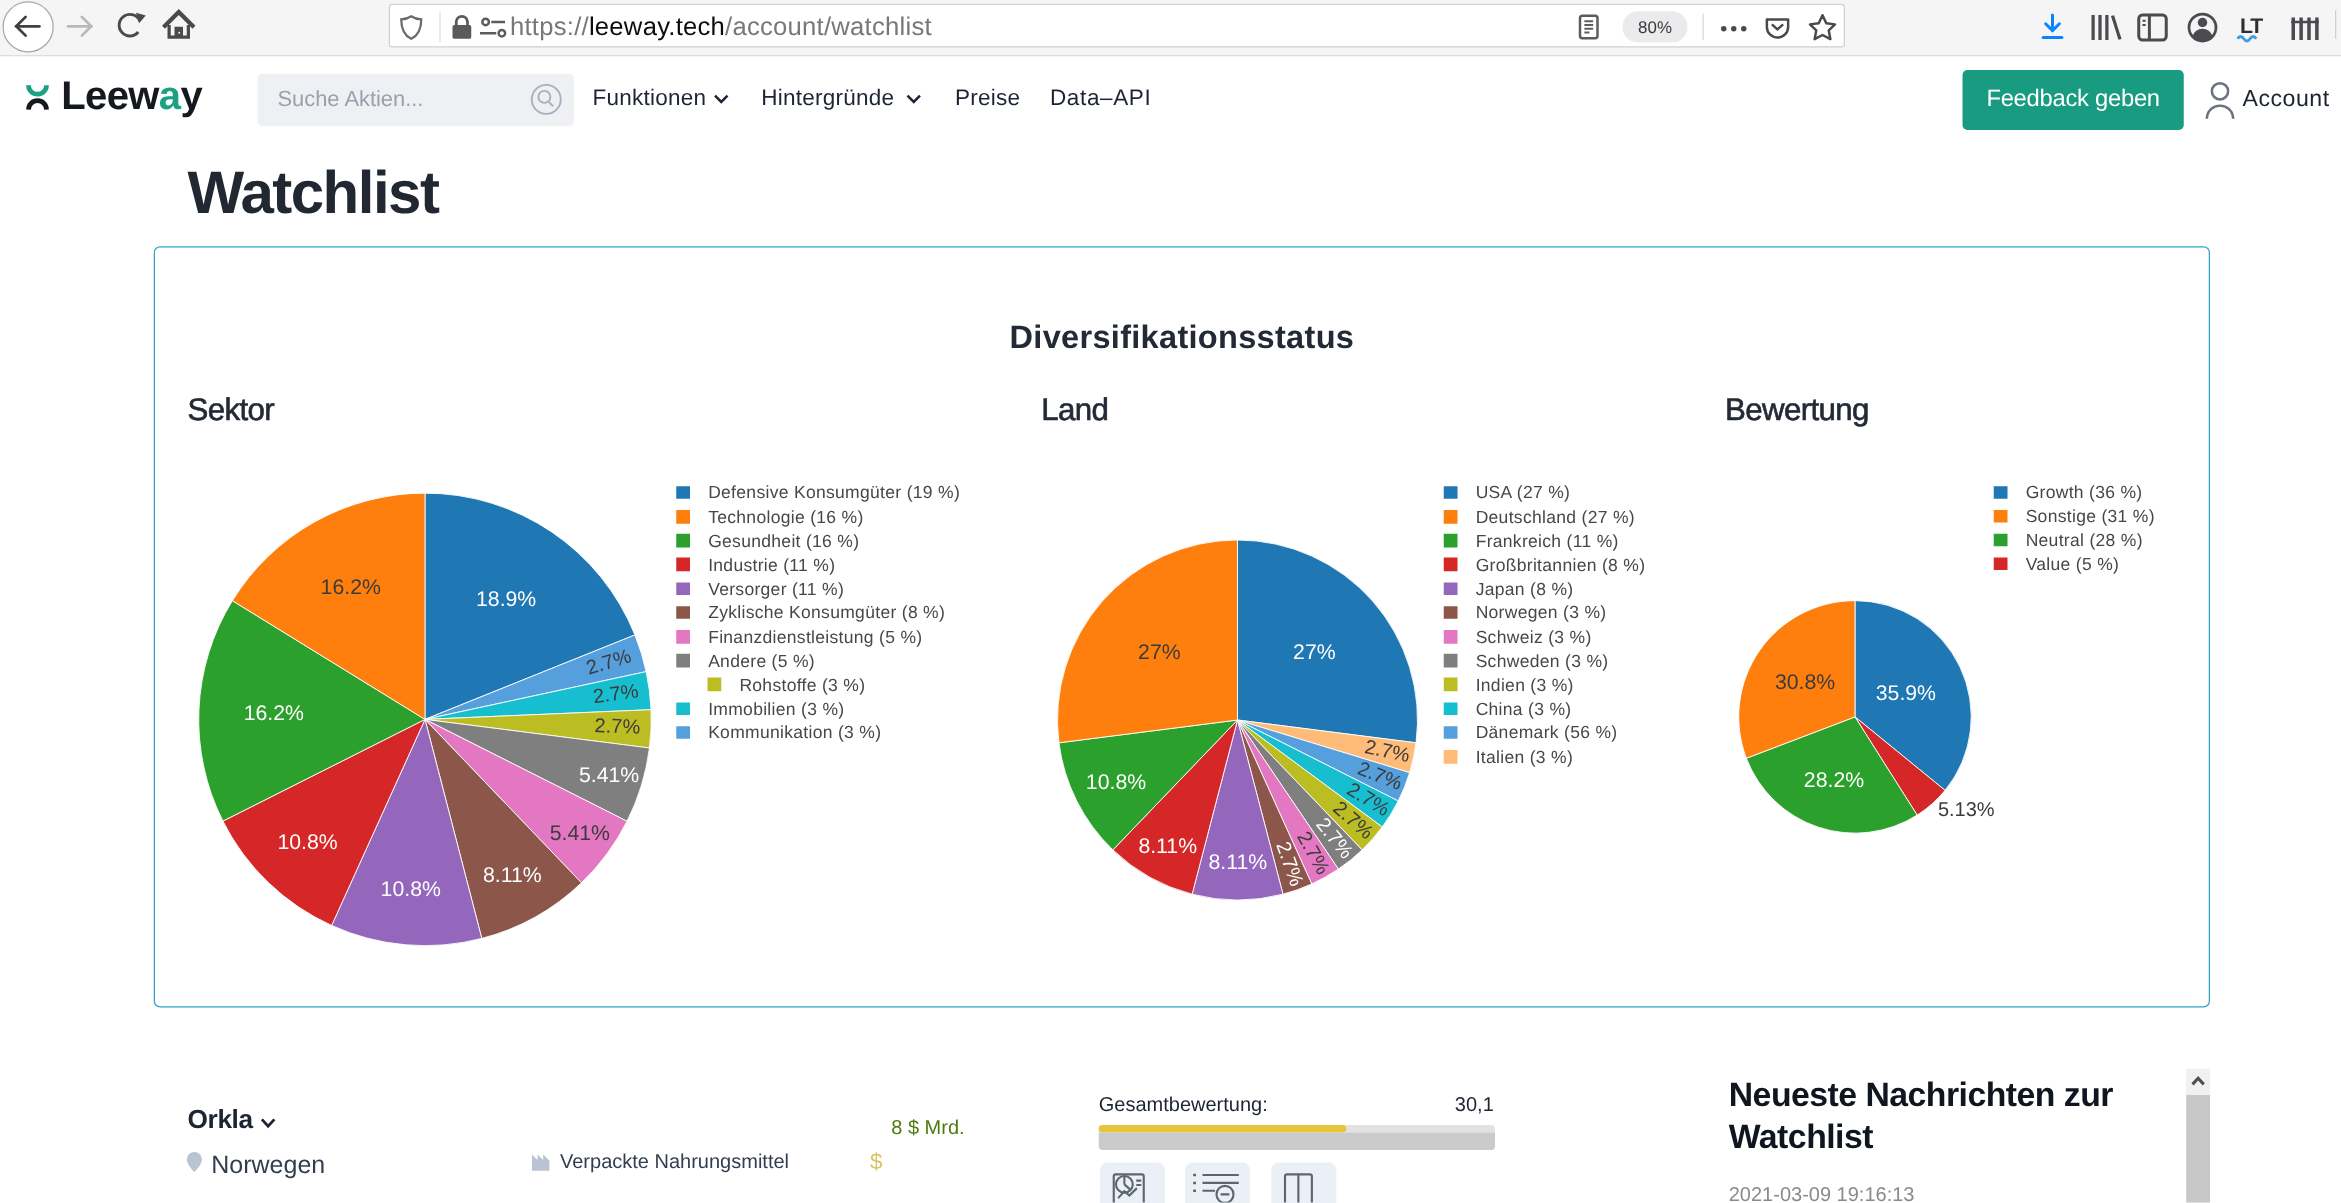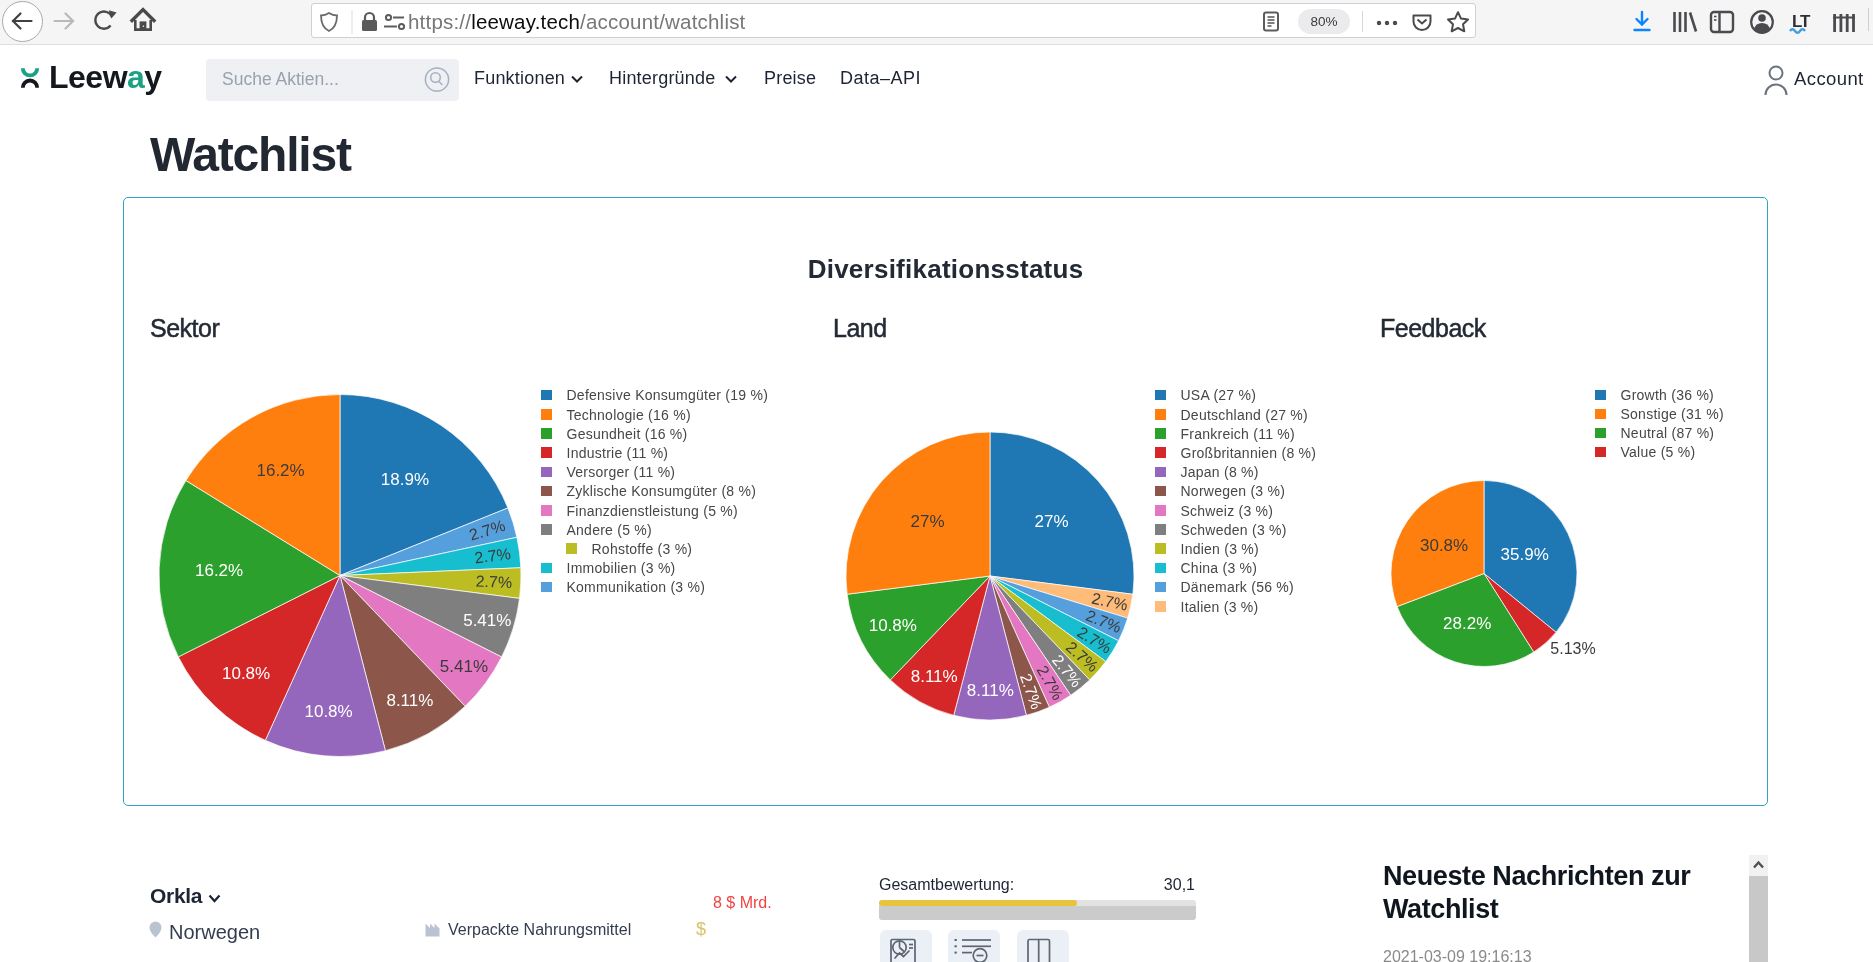--- a/index.html
+++ b/index.html
@@ -154,33 +154,34 @@
 <div class="nav" style="left:474px">Funktionen</div>
 <svg class="abs" style="left:570px;top:28px" width="14" height="10" viewBox="0 0 14 10">
       <path d="M2 2.5 L7 7.5 L12 2.5" fill="none" stroke="#1d2433" stroke-width="2"></path>
     </svg>
 <div class="nav" style="left:609px">Hintergründe</div>
 <svg class="abs" style="left:724px;top:28px" width="14" height="10" viewBox="0 0 14 10">
       <path d="M2 2.5 L7 7.5 L12 2.5" fill="none" stroke="#1d2433" stroke-width="2"></path>
     </svg>
 <div class="nav" style="left:764px">Preise</div>
 <div class="nav" style="left:840px;letter-spacing:0.5px">Data–API</div>
+<div id="fb">Feedback geben</div>
 <svg class="abs" style="left:1764px;top:18px" width="24" height="32" viewBox="0 0 24 32">
   <circle cx="12" cy="9" r="6.5" fill="none" stroke="#6b7280" stroke-width="2"></circle>
   <path d="M1.5 31 a10.5 10.5 0 0 1 21 0" fill="none" stroke="#6b7280" stroke-width="2"></path>
 </svg>
 <div id="acct">Account</div>
 </div>
 
 <div id="h1">Watchlist</div>
 <div id="box"></div>
 <div id="divtitle">Diversifikationsstatus</div>
 <div class="sect" style="left:150px">Sektor</div>
 <div class="sect" style="left:833px">Land</div>
-<div class="sect" style="left:1380px">Feedback</div>
+<div class="sect" style="left:1380px">Bewertung</div>
 
 <svg class="abs" style="left:0;top:0" width="1873" height="962" viewBox="0 0 1873 962" font-family="Liberation Sans, sans-serif">
 <path d="M340.0,575.5 L340.00,394.50 A181,181 0 0 1 507.92,507.95 Z" fill="#1f77b4" stroke="#fff" stroke-width="0.7"></path>
 <path d="M340.0,575.5 L507.92,507.95 A181,181 0 0 1 516.92,537.29 Z" fill="#569fdd" stroke="#fff" stroke-width="0.7"></path>
 <path d="M340.0,575.5 L516.92,537.29 A181,181 0 0 1 520.83,567.74 Z" fill="#17becf" stroke="#fff" stroke-width="0.7"></path>
 <path d="M340.0,575.5 L520.83,567.74 A181,181 0 0 1 519.55,598.40 Z" fill="#bcbd22" stroke="#fff" stroke-width="0.7"></path>
 <path d="M340.0,575.5 L519.55,598.40 A181,181 0 0 1 501.62,656.99 Z" fill="#7f7f7f" stroke="#fff" stroke-width="0.7"></path>
 <path d="M340.0,575.5 L501.62,656.99 A181,181 0 0 1 465.17,706.24 Z" fill="#e377c2" stroke="#fff" stroke-width="0.7"></path>
 <path d="M340.0,575.5 L465.17,706.24 A181,181 0 0 1 385.43,750.71 Z" fill="#8c564b" stroke="#fff" stroke-width="0.7"></path>
 <path d="M340.0,575.5 L385.43,750.71 A181,181 0 0 1 265.31,740.37 Z" fill="#9467bd" stroke="#fff" stroke-width="0.7"></path>
@@ -250,37 +251,37 @@
 <div class="lrow" style="left:1155px;top:462.1px"><span class="sq" style="background:#9467bd"></span><span class="lt">Japan (8 %)</span></div>
 <div class="lrow" style="left:1155px;top:481.3px"><span class="sq" style="background:#8c564b"></span><span class="lt">Norwegen (3 %)</span></div>
 <div class="lrow" style="left:1155px;top:500.5px"><span class="sq" style="background:#e377c2"></span><span class="lt">Schweiz (3 %)</span></div>
 <div class="lrow" style="left:1155px;top:519.7px"><span class="sq" style="background:#7f7f7f"></span><span class="lt">Schweden (3 %)</span></div>
 <div class="lrow" style="left:1155px;top:538.9px"><span class="sq" style="background:#bcbd22"></span><span class="lt">Indien (3 %)</span></div>
 <div class="lrow" style="left:1155px;top:558.1px"><span class="sq" style="background:#17becf"></span><span class="lt">China (3 %)</span></div>
 <div class="lrow" style="left:1155px;top:577.3px"><span class="sq" style="background:#569fdd"></span><span class="lt">Dänemark (56 %)</span></div>
 <div class="lrow" style="left:1155px;top:596.5px"><span class="sq" style="background:#ffbb78"></span><span class="lt">Italien (3 %)</span></div>
 <div class="lrow" style="left:1595px;top:385.3px"><span class="sq" style="background:#1f77b4"></span><span class="lt">Growth (36 %)</span></div>
 <div class="lrow" style="left:1595px;top:404.2px"><span class="sq" style="background:#ff7f0e"></span><span class="lt">Sonstige (31 %)</span></div>
-<div class="lrow" style="left:1595px;top:423.1px"><span class="sq" style="background:#2ca02c"></span><span class="lt">Neutral (87 %)</span></div>
+<div class="lrow" style="left:1595px;top:423.1px"><span class="sq" style="background:#2ca02c"></span><span class="lt">Neutral (28 %)</span></div>
 <div class="lrow" style="left:1595px;top:442.0px"><span class="sq" style="background:#d62728"></span><span class="lt">Value (5 %)</span></div>
 
 <div class="abs" style="left:150px;top:884px;font-size:21px;font-weight:bold;color:#1d2433;letter-spacing:-0.3px">Orkla</div>
 <svg class="abs" style="left:207px;top:893px" width="15" height="11" viewBox="0 0 15 11">
     <path d="M2.5 2.5 L7.5 8 L12.5 2.5" fill="none" stroke="#1d2433" stroke-width="2.2"></path>
   </svg>
 <svg class="abs" style="left:149px;top:921px" width="13" height="17" viewBox="0 0 13 17">
     <path d="M6.5 0.5 a6 6 0 0 1 6 6 c0 4.5 -6 10 -6 10 s-6 -5.5 -6 -10 a6 6 0 0 1 6 -6 Z" fill="#b9c3d2"></path>
   </svg>
 <div class="abs" style="left:169px;top:921px;font-size:20px;color:#333d4f">Norwegen</div>
 <svg class="abs" style="left:425px;top:923px" width="15" height="14" viewBox="0 0 15 14">
     <path d="M0.5 13.5 V0.5 L5 5 V0.5 L9.5 5 V0.5 L14.5 5.5 V13.5 Z" fill="#b9c3d2"></path>
   </svg>
 <div class="abs" style="left:448px;top:921px;font-size:16px;color:#333d4f">Verpackte Nahrungsmittel</div>
 <div class="abs" style="left:696px;top:919px;font-size:18px;color:#d8c26a">$</div>
-<div class="abs" style="left:713px;top:894px;font-size:16px;color:#ef4444">8 $ Mrd.</div>
+<div class="abs" style="left:713px;top:894px;font-size:16px;color:#4d7c0f">8 $ Mrd.</div>
 
 <div id="gesamt">Gesamtbewertung:<span style="float:right;font-size:16px">30,1</span></div>
 <div id="gbar">
   <div style="position:absolute;left:0;top:0;width:317px;height:6.8px;background:#e2e2e2;border-radius:3px 3px 0 0"></div>
   <div style="position:absolute;left:0;top:0;width:198px;height:6.8px;background:#e8c33c;border-radius:3px"></div>
   <div style="position:absolute;left:0;top:6.8px;width:317px;height:13.7px;background:#cbcbcb;border-radius:0 0 3px 3px"></div>
 </div>
 <div class="ibtn" style="left:880px"></div>
 <div class="ibtn" style="left:948px"></div>
 <div class="ibtn" style="left:1017px"></div>

